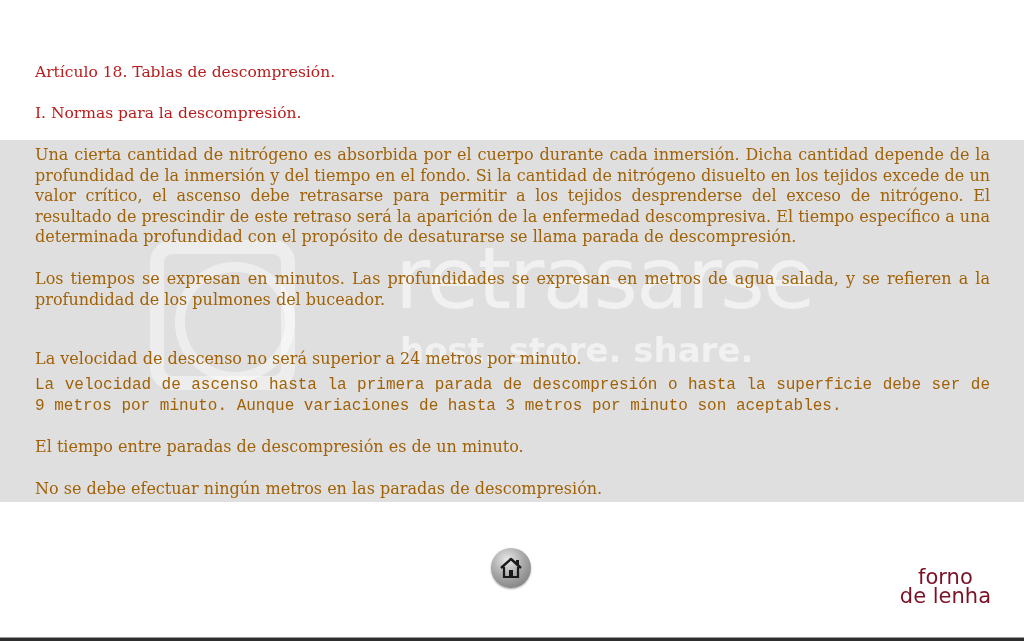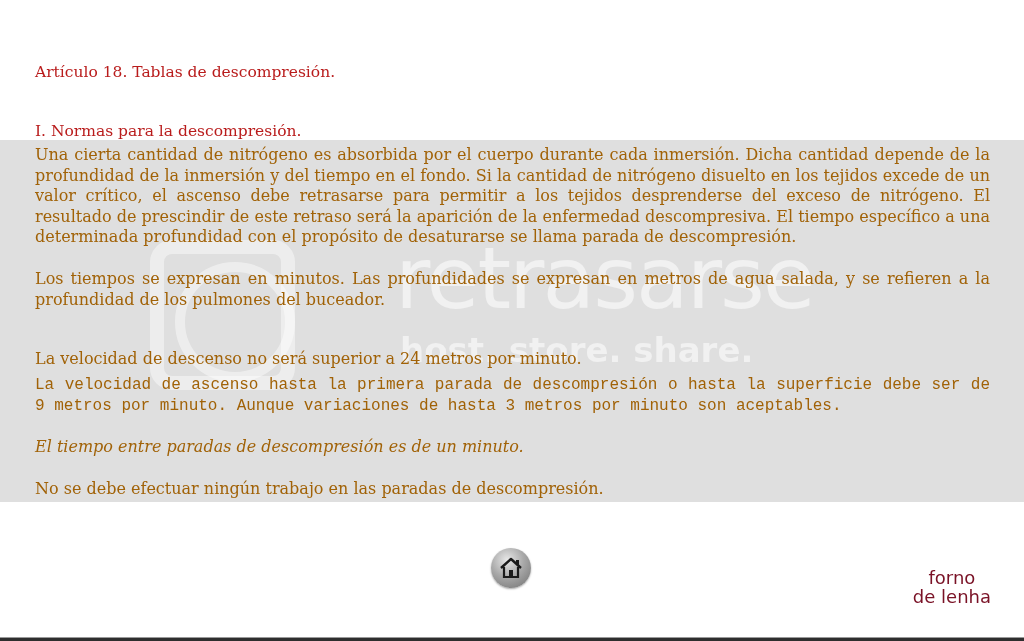--- a/index.html
+++ b/index.html
@@ -7,21 +7,21 @@
     width:1024px; height:641px; overflow:hidden; position:relative;
     background:#ffffff;
     font-family: "DejaVu Serif", "Liberation Serif", serif;
     color:#1c1c1c;
   }
   .heading {
     position:absolute; left:35px; font-size:15.5px; line-height:20px;
     font-family: "DejaVu Serif", serif; color:#b91c1c;
   }
   #title { top:62px; }
-  #section { top:121px; }
+  #section { top:103px; }
   .panel {
     position:absolute; left:0; top:140px; width:1024px; height:362px;
     background:#dfdfdf;
   }
   .para {
     position:absolute; left:35px; width:955px;
     font-size:16px; line-height:20.6px; text-align:justify;
     font-family: "DejaVu Serif", serif; color:#a16207;
     z-index:2;
   }
@@ -45,21 +45,21 @@
   .home-btn {
     position:absolute; left:491px; top:548px; width:40px; height:40px;
     border-radius:50%;
     background:radial-gradient(circle at 40% 30%, #e8e8e8 0%, #a9a9a9 45%, #6f6f6f 100%);
     box-shadow:0 1px 2px rgba(0,0,0,0.35);
     display:flex; align-items:center; justify-content:center; cursor:pointer;
   }
   .logo {
     position:absolute; right:33px; top:568px; text-align:center;
     color:#7a1226; font-family: "DejaVu Sans", sans-serif;
-    font-size:18px; line-height:19px;
+    font-size:21px; line-height:19px;
   }
   .bottom-line {
     position:absolute; left:0; bottom:0; width:1024px; height:3px;
     background:#2e2e2e; border-top:1px solid #9a9a9a;
   }
 </style>
 </head>
 <body>
 
 <div id="title" class="heading">Artículo 18. Tablas de descompresión.</div>
@@ -69,22 +69,22 @@
 
 <div class="watermark wm-camera"></div>
 <div class="watermark wm-lens"></div>
 <div class="watermark wm-brand">retrasarse</div>
 <div class="watermark wm-tag">host. store. share.</div>
 
 <p class="para" style="top:145px;margin:0;">Una cierta cantidad de nitrógeno es absorbida por el cuerpo durante cada inmersión. Dicha cantidad depende de la profundidad de la inmersión y del tiempo en el fondo. Si la cantidad de nitrógeno disuelto en los tejidos excede de un valor crítico, el ascenso debe retrasarse para permitir a los tejidos desprenderse del exceso de nitrógeno. El resultado de prescindir de este retraso será la aparición de la enfermedad descompresiva. El tiempo específico a una determinada profundidad con el propósito de desaturarse se llama parada de descompresión.</p>
 <p class="para" style="top:269px;margin:0;">Los tiempos se expresan en minutos. Las profundidades se expresan en metros de agua salada, y se refieren a la profundidad de los pulmones del buceador.</p>
 <p class="para" style="top:349px;margin:0;">La velocidad de descenso no será superior a 24 metros por minuto.</p>
 <p class="para" style="top:375px;margin:0;font-family:Liberation Mono, monospace;">La velocidad de ascenso hasta la primera parada de descompresión o hasta la superficie debe ser de 9 metros por minuto. Aunque variaciones de hasta 3 metros por minuto son aceptables.</p>
-<p class="para" style="top:437px;margin:0;font-style:italic;">El tiempo entre paradas de descompresión es de un minuto.</p>
-<p class="para" style="top:479px;margin:0;">No se debe efectuar ningún trabajo en las paradas de descompresión.</p>
+<p class="para" style="top:437px;margin:0;">El tiempo entre paradas de descompresión es de un minuto.</p>
+<p class="para" style="top:479px;margin:0;">No se debe efectuar ningún metros en las paradas de descompresión.</p>
 
 <div class="home-btn">
   <svg width="24" height="22" viewBox="0 0 24 22">
     <path d="M2 11 L12 2 L22 11" fill="none" stroke="#1a1a1a" stroke-width="2.4" stroke-linejoin="round"></path>
     <rect x="17" y="3" width="3" height="5" fill="#1a1a1a"></rect>
     <path d="M5 10 L5 20 L19 20 L19 10" fill="none" stroke="#1a1a1a" stroke-width="2.2"></path>
     <rect x="10" y="13" width="4" height="7" fill="#1a1a1a"></rect>
   </svg>
 </div>
 

